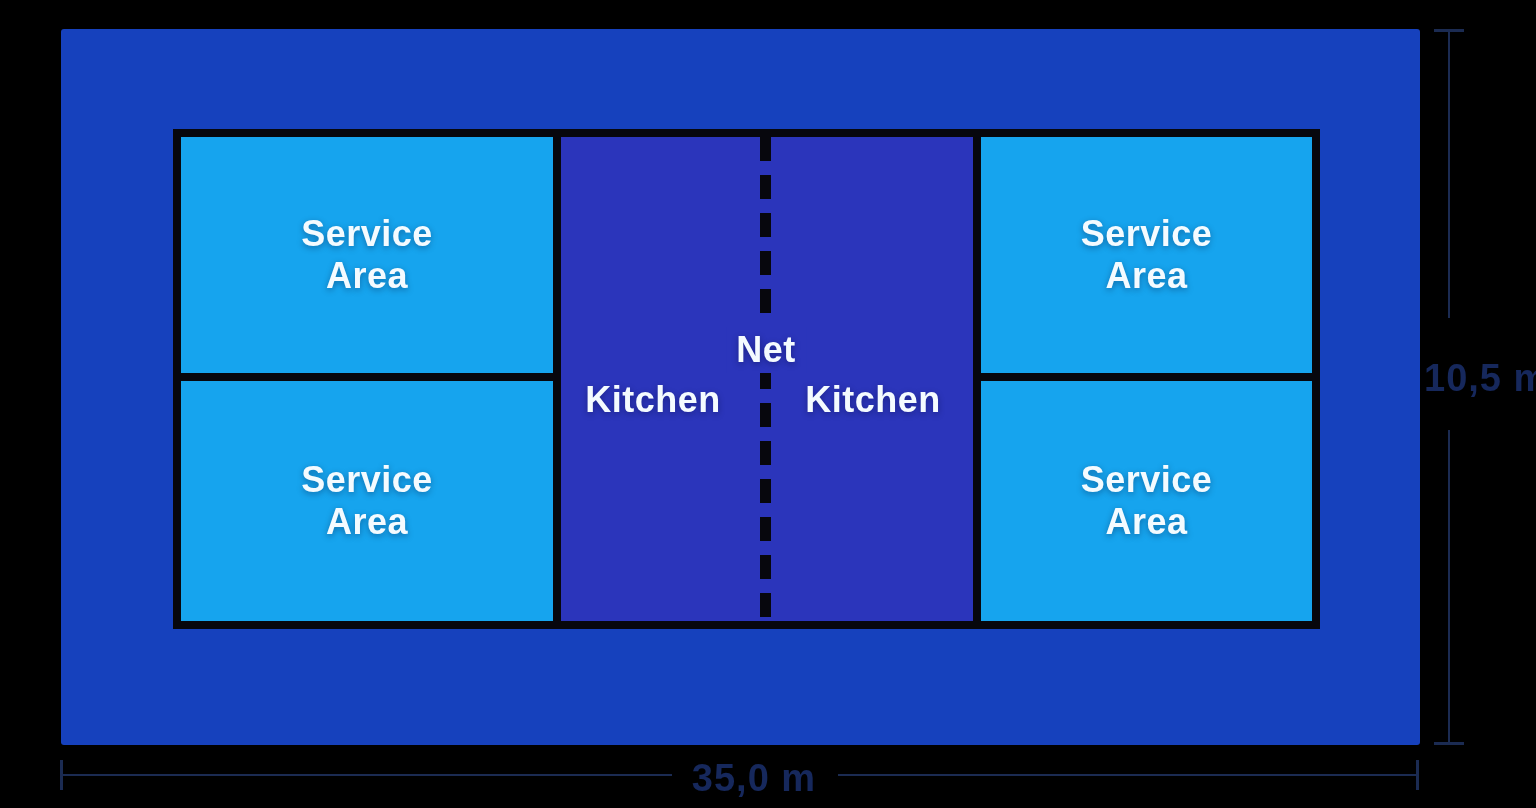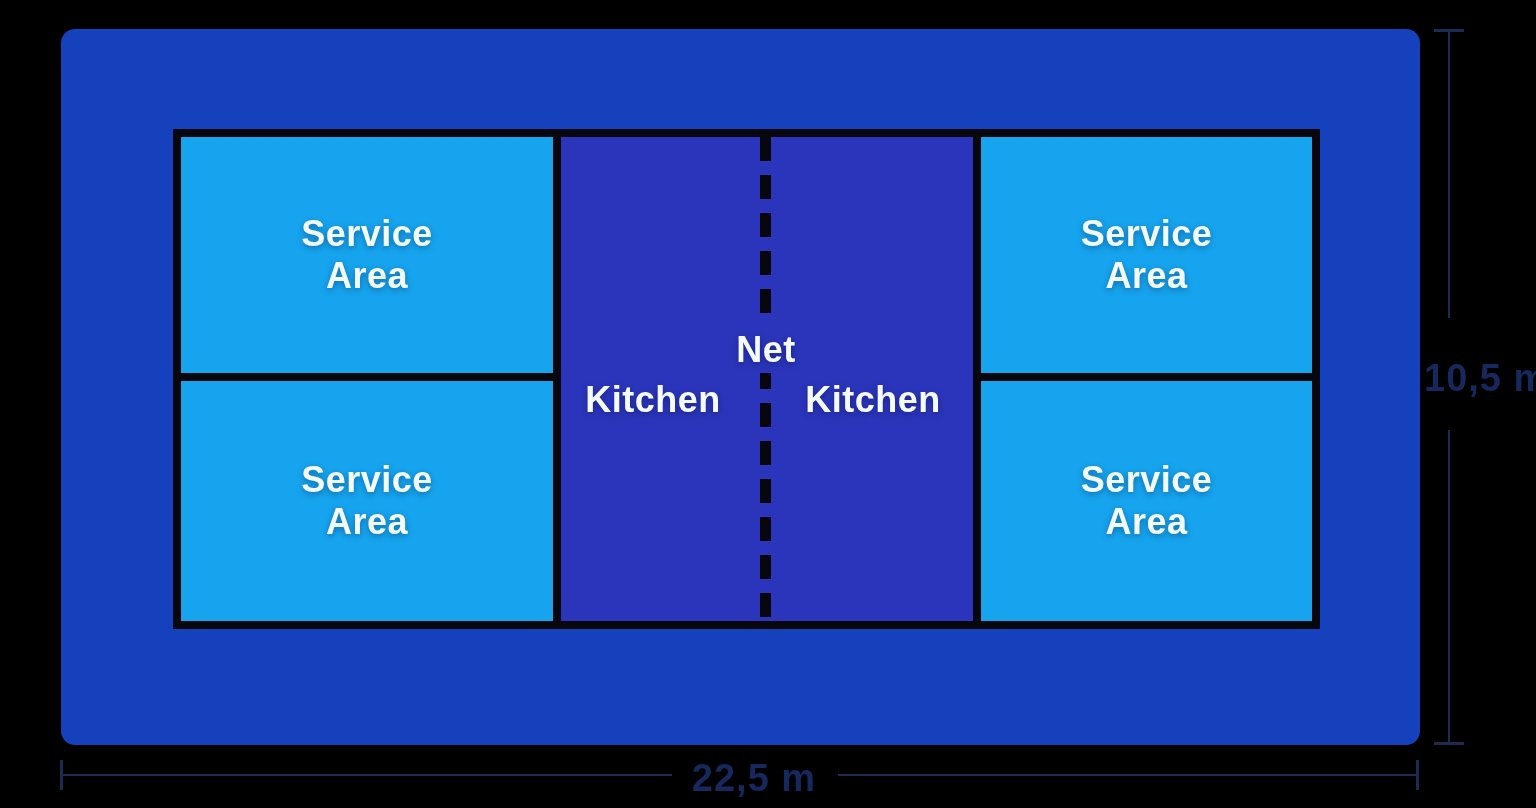--- a/index.html
+++ b/index.html
@@ -18,21 +18,21 @@
     background:var(--background);
     font-family:"Liberation Sans","DejaVu Sans",sans-serif;
     position:relative;
   }
   .stage{position:absolute;inset:0;width:1536px;height:808px;}
 
   
   .surround{
     position:absolute;left:61px;top:29px;width:1359px;height:716px;
     background:linear-gradient(180deg,var(--surround),var(--surround));
-    border-radius:14px;
+    border-radius:3px;
   }
 
   
   .court{
     position:absolute;left:112px;top:100px;width:1147px;height:500px;
     background:var(--kitchen);
     border:8px solid var(--court-line);
   }
   .court-inner{position:absolute;inset:0;}
 
@@ -142,18 +142,18 @@
     <div class="dim-cap dimv-cap-top"></div>
     <div class="dim-seg dimv-seg-1"></div>
     <span class="dim-label height">10,5 m</span>
     <div class="dim-seg dimv-seg-2"></div>
     <div class="dim-cap dimv-cap-bottom"></div>
   </div>
 
   <div>
     <div class="dim-cap dimh-cap-left"></div>
     <div class="dim-seg dimh-seg-1"></div>
-    <span class="dim-label width">22,5 m</span>
+    <span class="dim-label width">35,0 m</span>
     <div class="dim-seg dimh-seg-2"></div>
     <div class="dim-cap dimh-cap-right"></div>
   </div>
 
 </div>
 
 </body></html>

